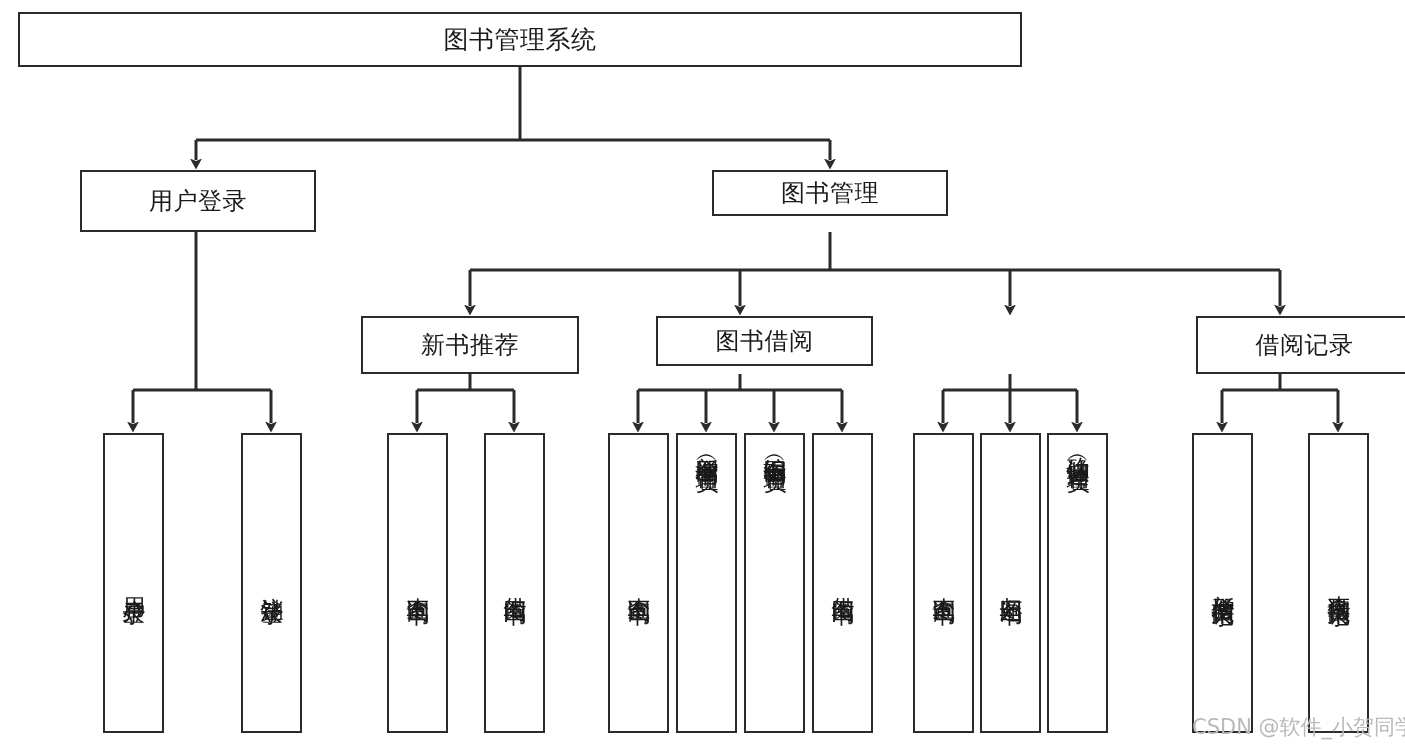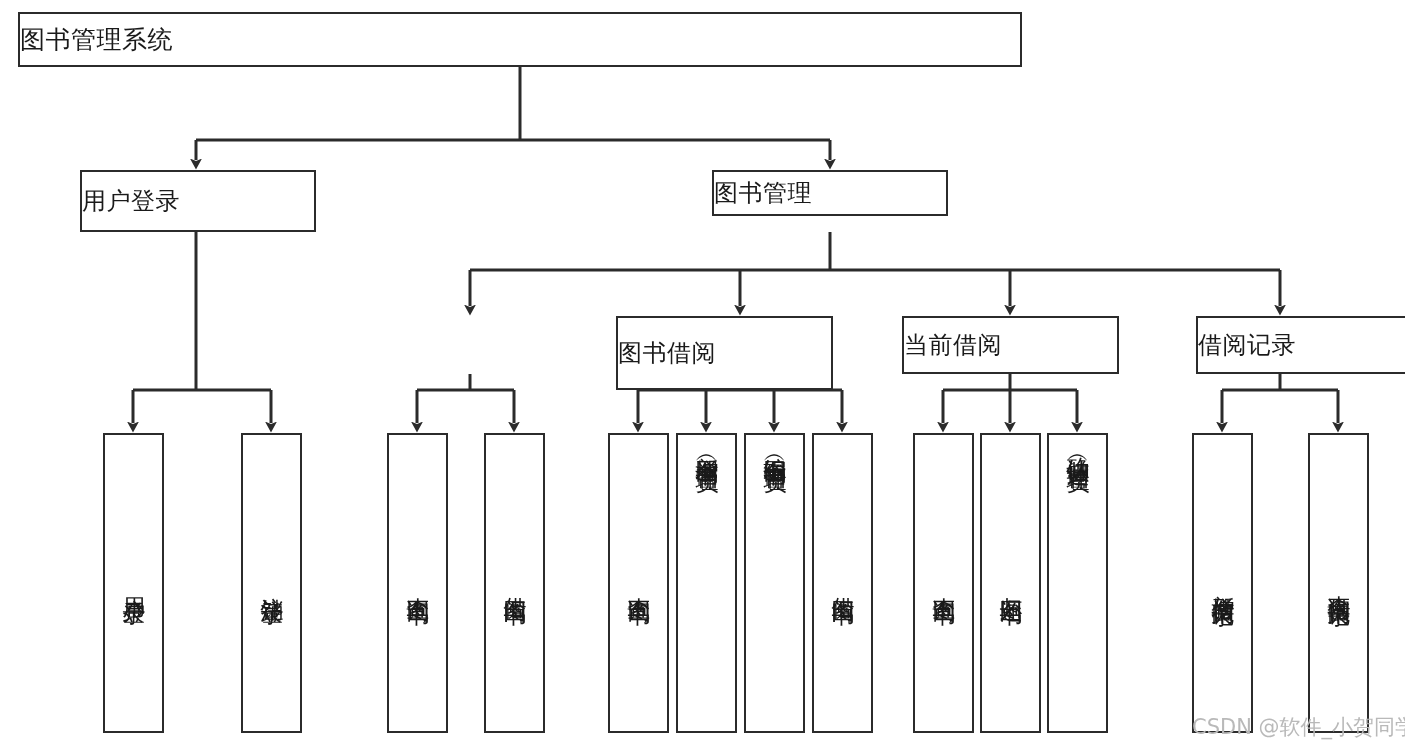--- a/index.html
+++ b/index.html
@@ -23,21 +23,21 @@
     width: 1405px;
     height: 747px;
   }
   .node {
     position: absolute;
     box-sizing: border-box;
     background: #ffffff;
     border: 2.5px solid #2b2b2b;
     display: flex;
     align-items: center;
-    justify-content: flex-start;
+    justify-content: center;
     color: #1a1a1a;
     z-index: 2;
   }
   .node .label {
     display: block;
     text-align: center;
     letter-spacing: 0.5px;
   }
   .node-root .label { font-size: 25px; }
   .node-l2 .label    { font-size: 24px; }
@@ -130,25 +130,25 @@
     <span class="label">图书管理系统</span>
   </div>
 
   <div class="node node-l2" style="left:80px; top:170px; width:236px; height:62px;">
     <span class="label">用户登录</span>
   </div>
   <div class="node node-l2" style="left:712px; top:170px; width:236px; height:46px;">
     <span class="label">图书管理</span>
   </div>
 
-  <div class="node node-l3" style="left:616px; top:316px; width:217px; height:74px;">
+  <div class="node node-l3" style="left:361px; top:316px; width:218px; height:58px;">
+    <span class="label">新书推荐</span>
+  </div>
+  <div class="node node-l3" style="left:656px; top:316px; width:217px; height:50px;">
     <span class="label">图书借阅</span>
-  </div>
-  <div class="node node-l3" style="left:902px; top:316px; width:217px; height:58px;">
-    <span class="label">当前借阅</span>
   </div>
   <div class="node node-l3" style="left:1171px; top:316px; width:217px; height:58px;margin-left:25px;">
     <span class="label">借阅记录</span>
   </div>
 
   <div class="node node-leaf centered" style="left:103px; top:433px; width:61px; height:300px;">
     <span class="label">用户登录</span>
   </div>
   <div class="node node-leaf centered" style="left:241px; top:433px; width:61px; height:300px;">
     <span class="label">注销登录</span>

